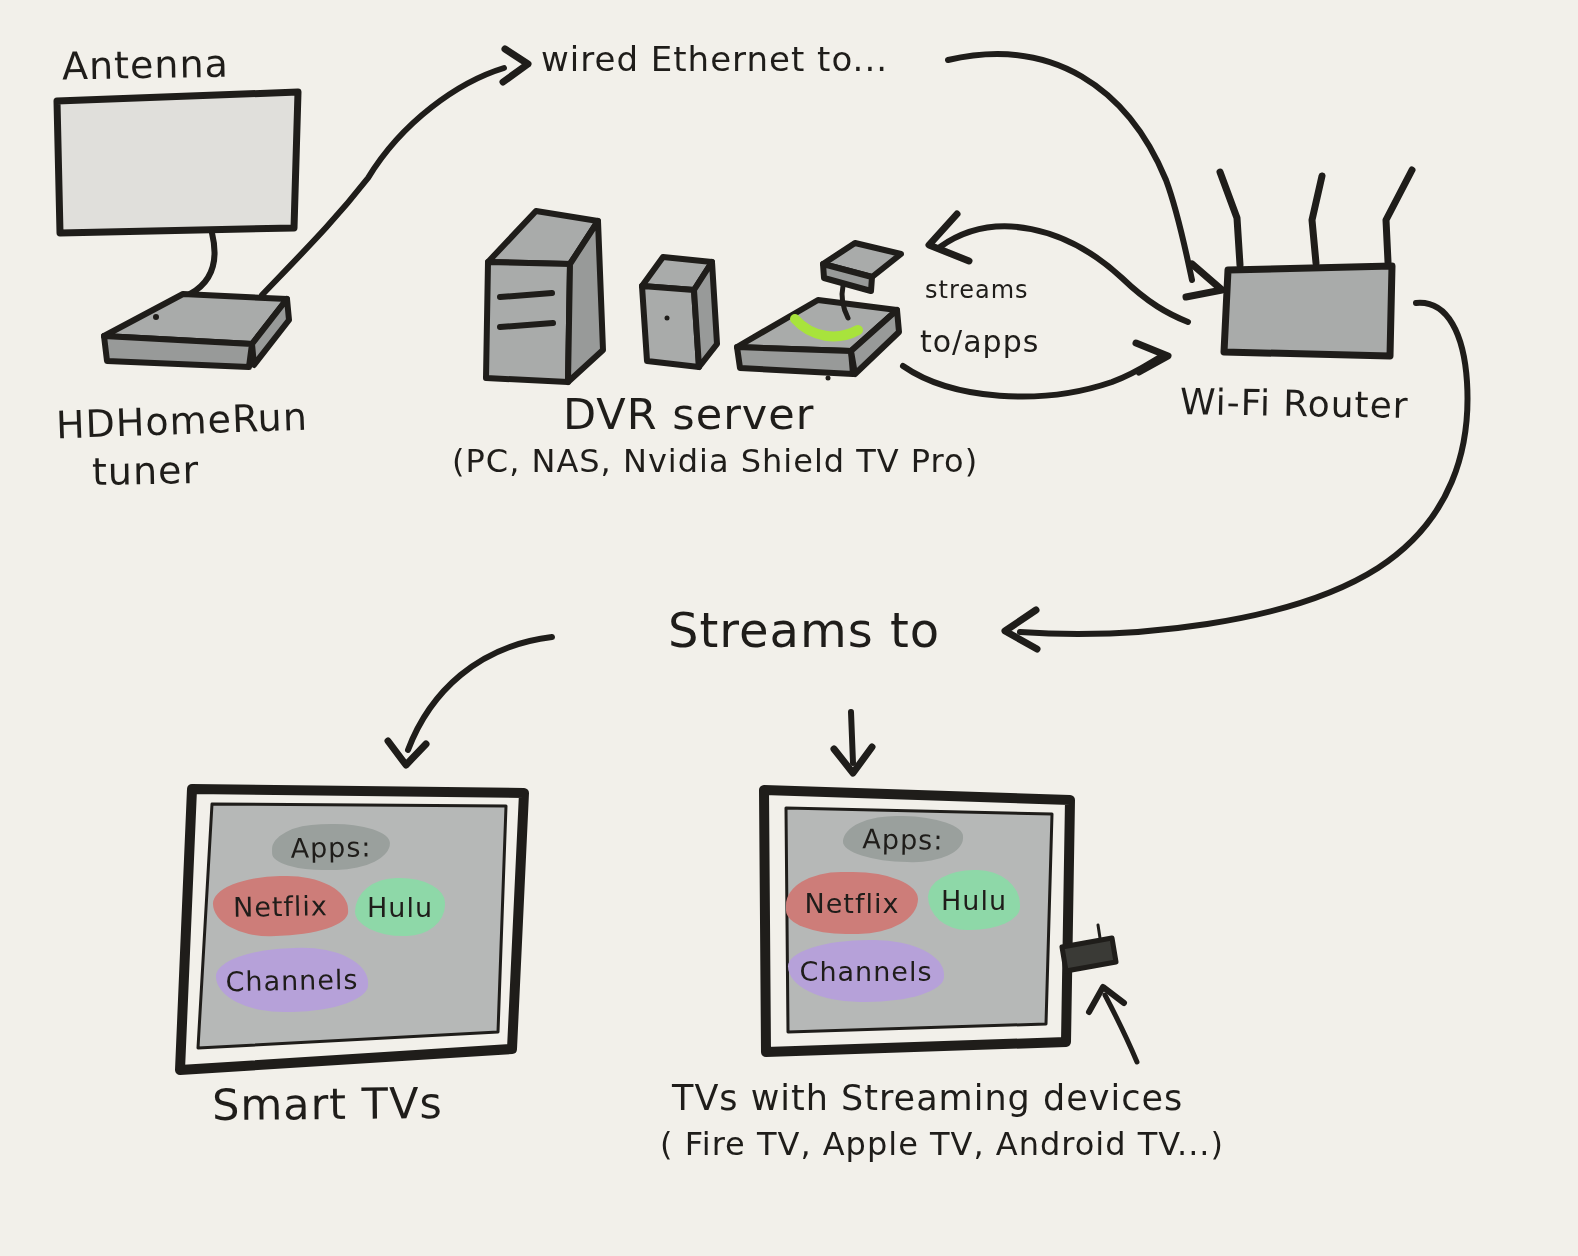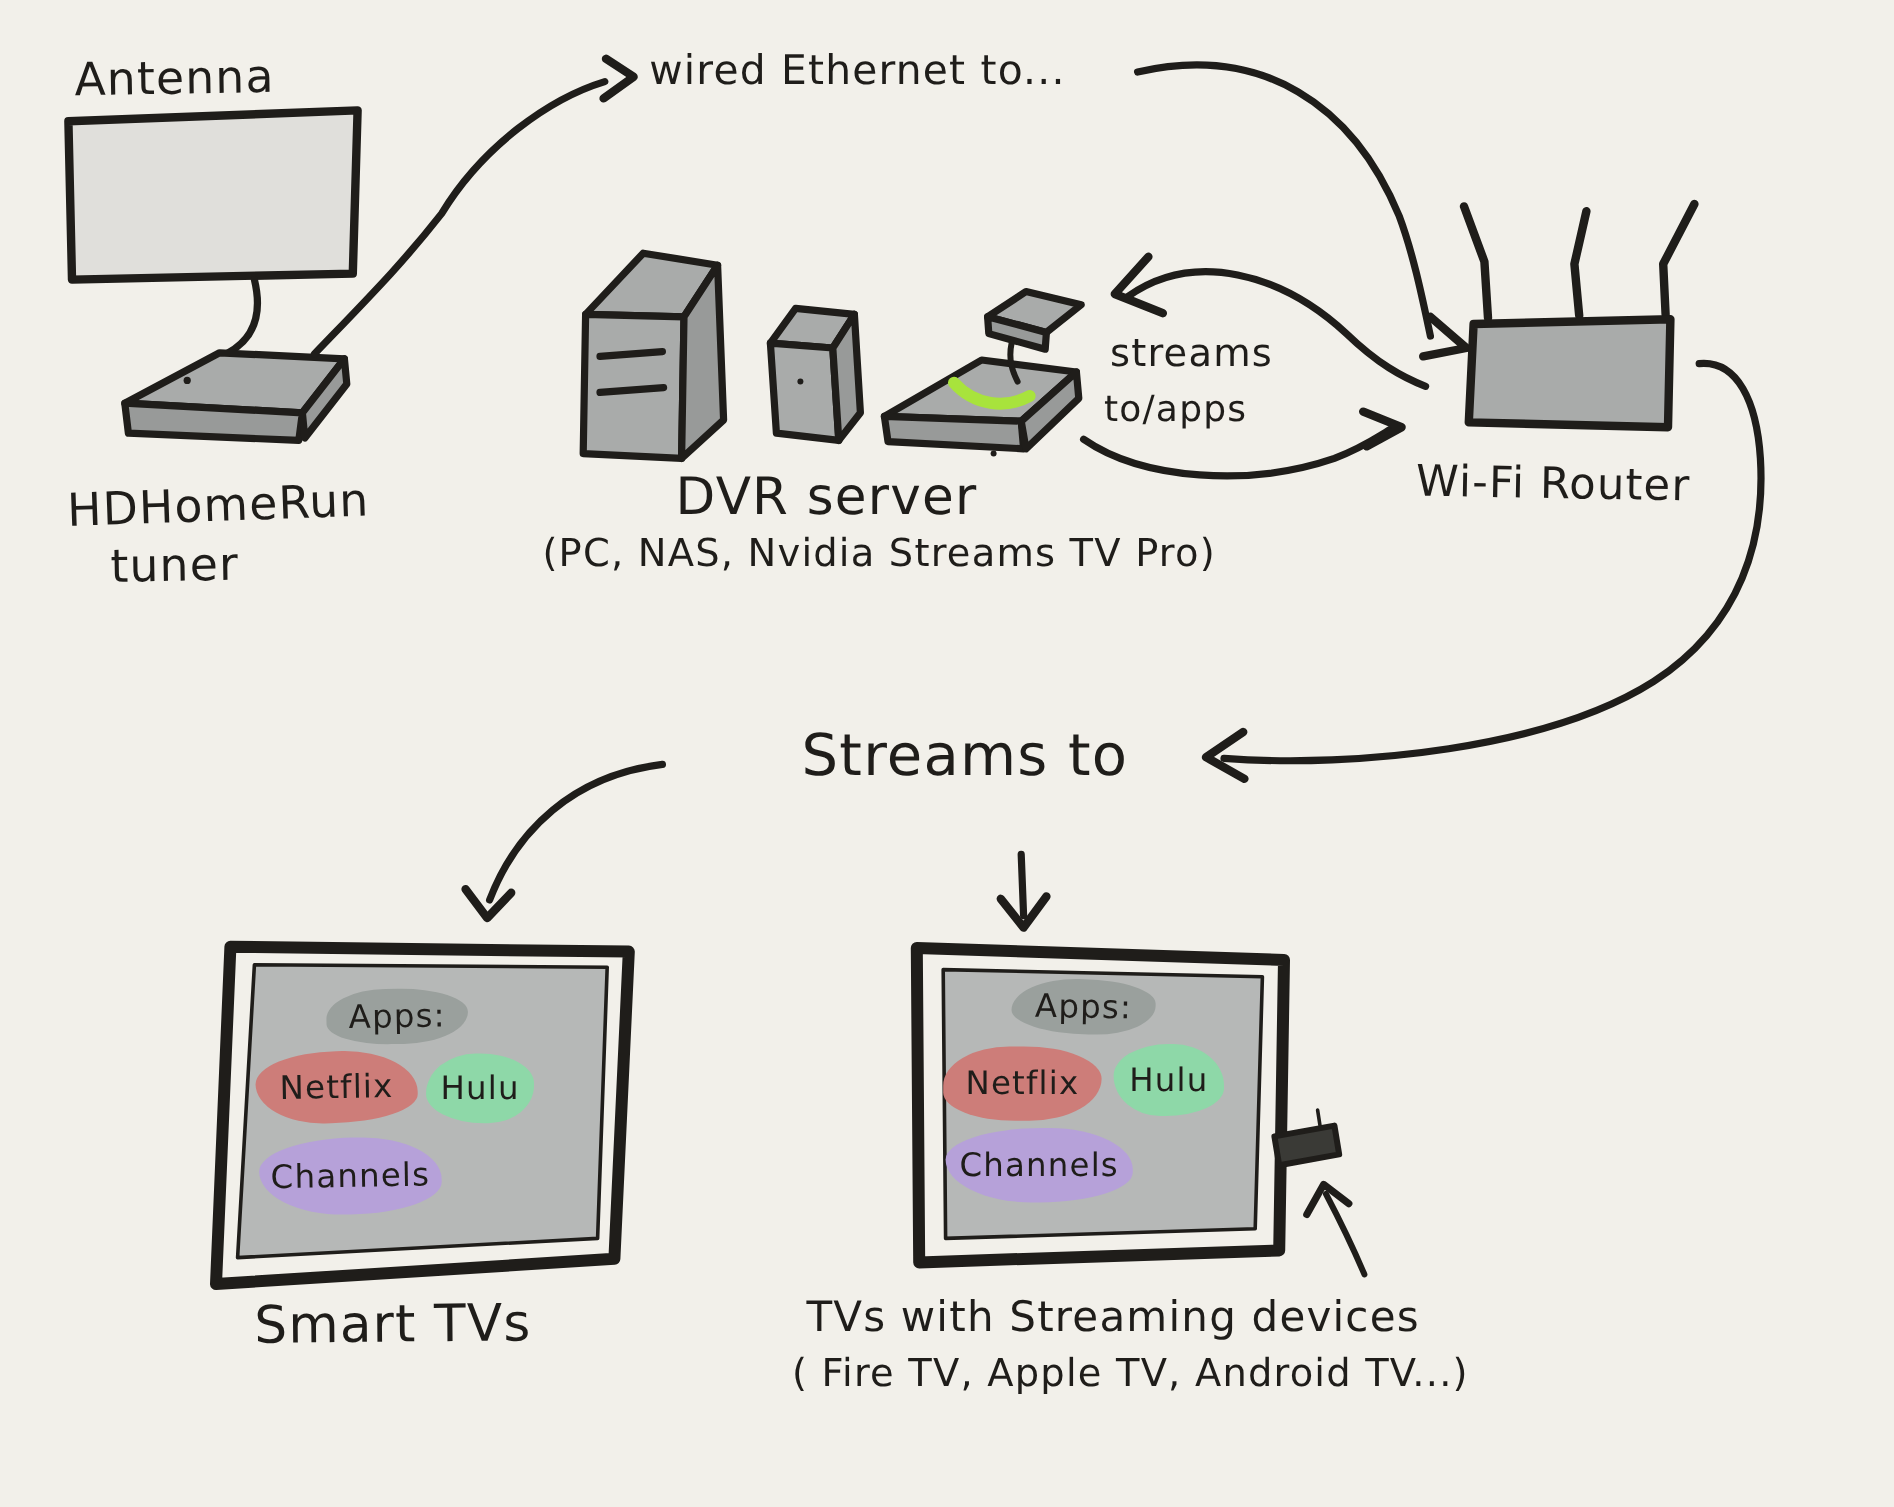--- a/index.html
+++ b/index.html
@@ -146,23 +146,23 @@
   </svg>
 
   <div class="lbl" style="left:62px; top:46px; font-size:38px; transform:rotate(-1deg);">Antenna</div>
 
   <div class="lbl" style="left:56px; top:402px; font-size:38px; transform:rotate(-2deg);">HDHomeRun</div>
   <div class="lbl" style="left:92px; top:452px; font-size:38px; transform:rotate(-1deg);">tuner</div>
 
   <div class="lbl" style="left:563px; top:392px; font-size:43px;">DVR server</div>
 
   <div class="lbl" style="left:541px; top:42px; font-size:34px;">wired Ethernet to...</div>
-  <div class="lbl" style="left:452px; top:445px; font-size:32px;">(PC, NAS, Nvidia Streams TV Pro)</div>
+  <div class="lbl" style="left:452px; top:445px; font-size:32px;">(PC, NAS, Nvidia Shield TV Pro)</div>
 
-  <div class="lbl" style="left:925px; top:278px; font-size:32px;">streams</div>
+  <div class="lbl" style="left:925px; top:278px; font-size:24px;">streams</div>
   <div class="lbl" style="left:920px; top:326px; font-size:30px;">to/apps</div>
 
   <div class="lbl" style="left:1180px; top:385px; font-size:36px; transform:rotate(1deg);">Wi-Fi Router</div>
 
   <div class="lbl" style="left:668px; top:605px; font-size:48px;">Streams to</div>
 
   <div class="lbl" style="left:212px; top:1082px; font-size:43px; transform:rotate(-0.5deg);">Smart TVs</div>
 
   <div class="lbl" style="left:672px; top:1080px; font-size:35px;">TVs with Streaming devices</div>
   <div class="lbl" style="left:660px; top:1128px; font-size:32px;">( Fire TV, Apple TV, Android TV...)</div>

